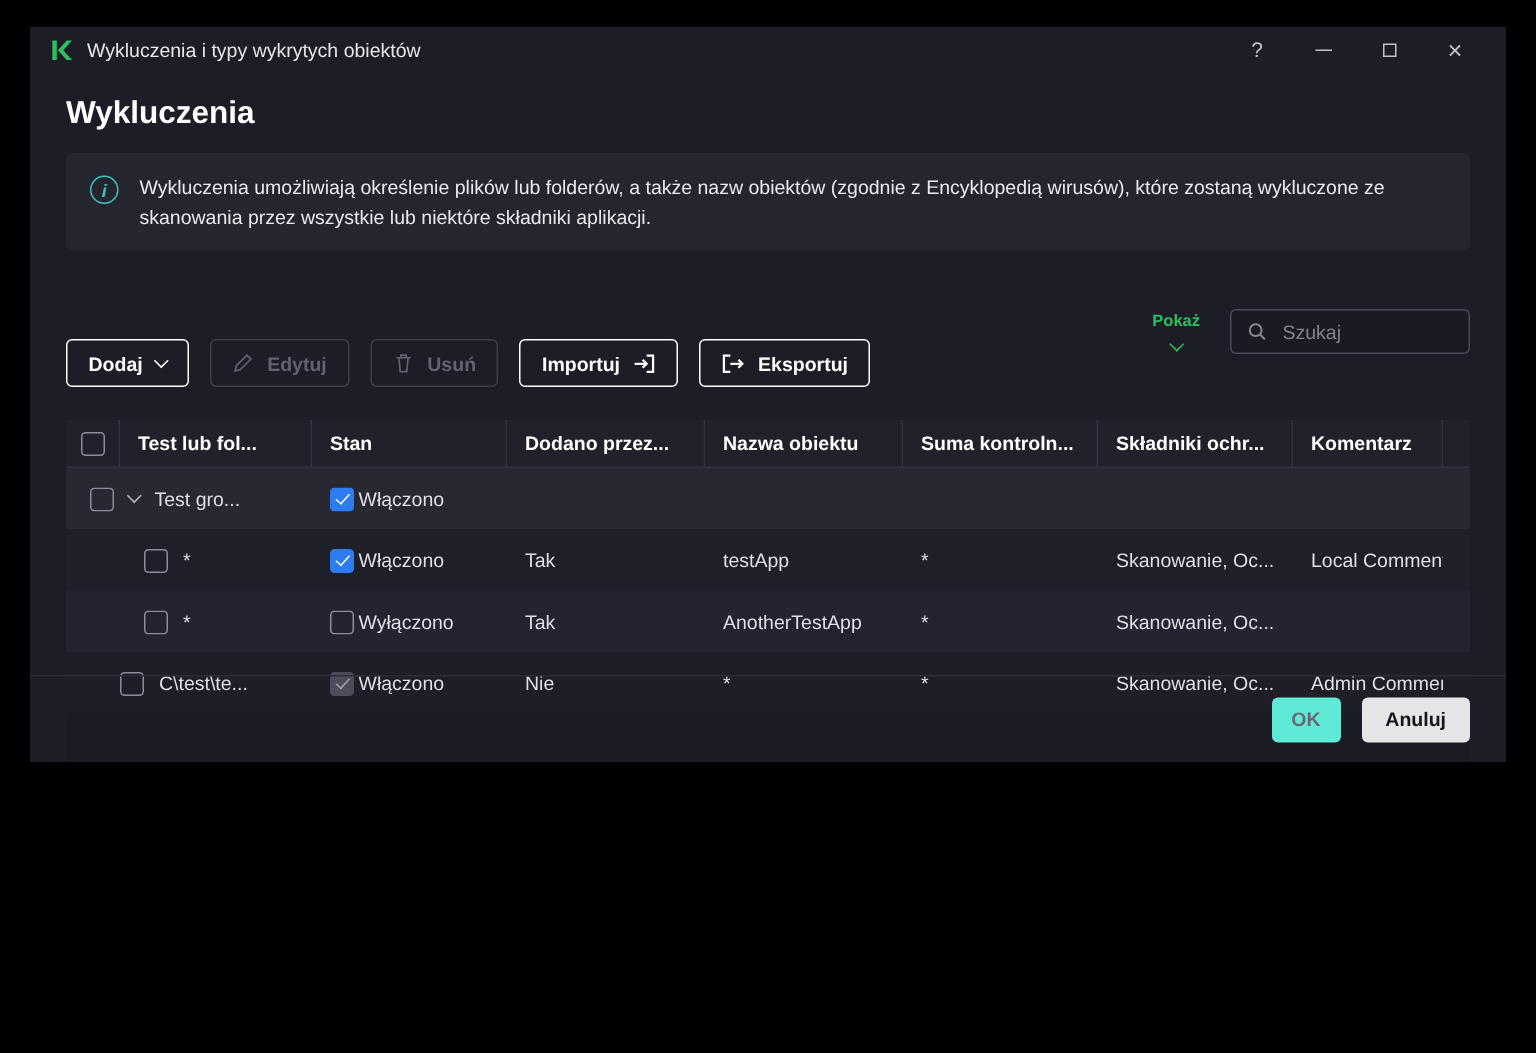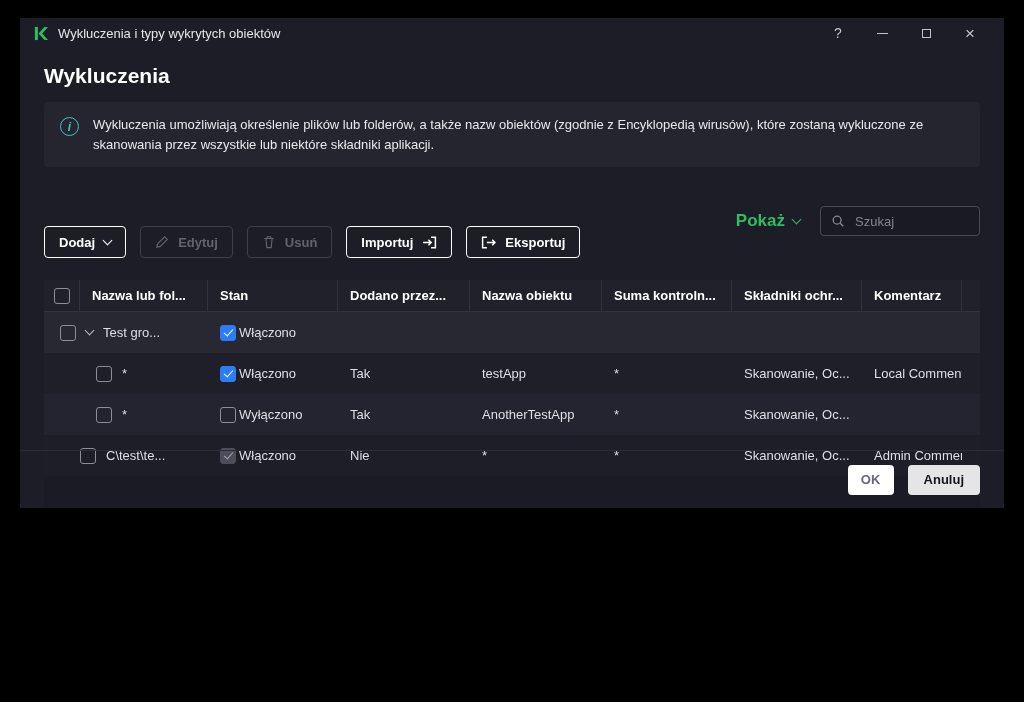--- a/index.html
+++ b/index.html
@@ -31,22 +31,22 @@
 
   
   .toolbar{margin:17px 24px 0;display:flex;align-items:center;gap:14px;}
   .btn{height:32px;padding:0 14px;display:inline-flex;align-items:center;gap:9px;
     background:transparent;border:1px solid #fff;border-radius:4px;color:#fff;
     font-size:13px;font-weight:700;font-family:inherit;cursor:default;white-space:nowrap;margin-top:42px;}
   .btn.disabled{border-color:#3f3f4a;color:#63636f;}
   .chev{display:inline-block;width:7px;height:7px;border-right:1.7px solid currentColor;
     border-bottom:1.7px solid currentColor;transform:rotate(45deg);position:relative;top:-2px;}
   .show-link{margin-left:auto;display:flex;align-items:center;gap:8px;
-    color:var(--accent-green,#2dbe60);font-size:17px;font-weight:700;background:none;border:0;
-    font-family:inherit;cursor:default;}
+    color:var(--accent-green,#2dbe60);font-size:11px;font-weight:700;background:none;border:0;
+    font-family:inherit;cursor:default;flex-direction:column;}
   .searchbox{display:flex;align-items:center;gap:8px;width:160px;height:30px;
     border:1px solid #4a4a56;border-radius:4px;padding:0 10px;background:#1a1a24;}
   .search-input{background:transparent;border:0;outline:0;color:#e8e8ec;font:inherit;
     font-size:13px;width:100%;}
   .search-input::placeholder{color:#84848e;}
   .icon{flex:none;display:inline-flex;}
 
   
   .table{--cols:36px 128px 130px 132px 132px 130px 130px 1fr 18px;
     margin:22px 24px 0;height:354px;background:#1b1b25;}
@@ -74,21 +74,21 @@
     flex:none;background:transparent;display:inline-block;}
   .cb.checked{background:var(--checkbox-blue,#2d7cf2);border-color:var(--checkbox-blue,#2d7cf2);}
   .cb.checked::after{content:"";position:absolute;left:4.5px;top:1.5px;width:4px;height:8px;
     border-right:1.8px solid #fff;border-bottom:1.8px solid #fff;transform:rotate(42deg);}
   .cb.checked.disabled{background:#4c4c5a;border-color:#4c4c5a;}
   .cb.checked.disabled::after{border-color:#a6a6b0;}
 
   
   .footer{position:absolute;left:0;right:0;bottom:0;height:58px;border-top:1px solid #2d2d38;
     display:flex;align-items:center;justify-content:flex-end;gap:14px;padding:0 24px;}
-  .ok-btn{min-width:46px;height:30px;border-radius:4px;background:#ffffff;color:#696975;border:0;
+  .ok-btn{min-width:46px;height:30px;border-radius:4px;background:#5eead4;color:#696975;border:0;
     font-weight:700;font-size:13px;font-family:inherit;}
   .cancel-btn{height:30px;padding:0 16px;border-radius:4px;background:#e5e5e5;color:#15151d;border:0;
     font-weight:700;font-size:13px;font-family:inherit;}
 </style>
 </head>
 <body>
 
 <div class="window">
 
   <div class="titlebar">
@@ -173,21 +173,21 @@
       </span>
       <input class="search-input" type="text" placeholder="Szukaj" style="">
     </div>
   </div>
 
   <div class="table">
     <div class="thead">
       <div class="hcell cbcol">
           <span class="cb"></span>
         </div>
-      <div class="hcell">Nazwa lub fol...</div>
+      <div class="hcell">Test lub fol...</div>
       <div class="hcell">Stan</div>
       <div class="hcell">Dodano przez...</div>
       <div class="hcell">Nazwa obiektu</div>
       <div class="hcell">Suma kontroln...</div>
       <div class="hcell">Składniki ochr...</div>
       <div class="hcell">Komentarz</div>
       <div class="hcell last"></div>
     </div>
 
     <div class="trow row-0">

